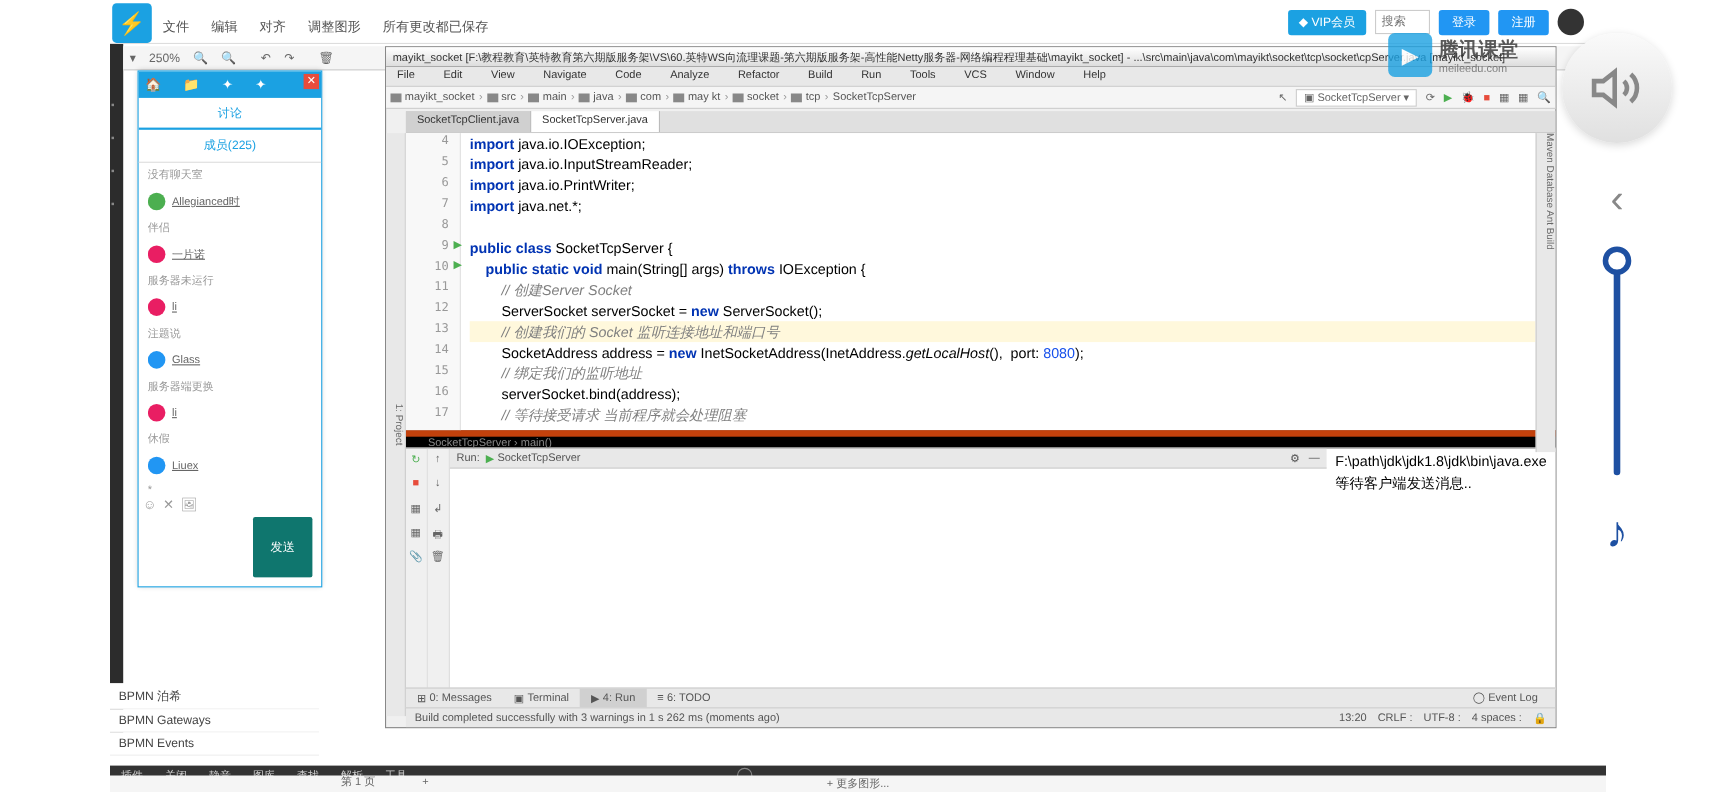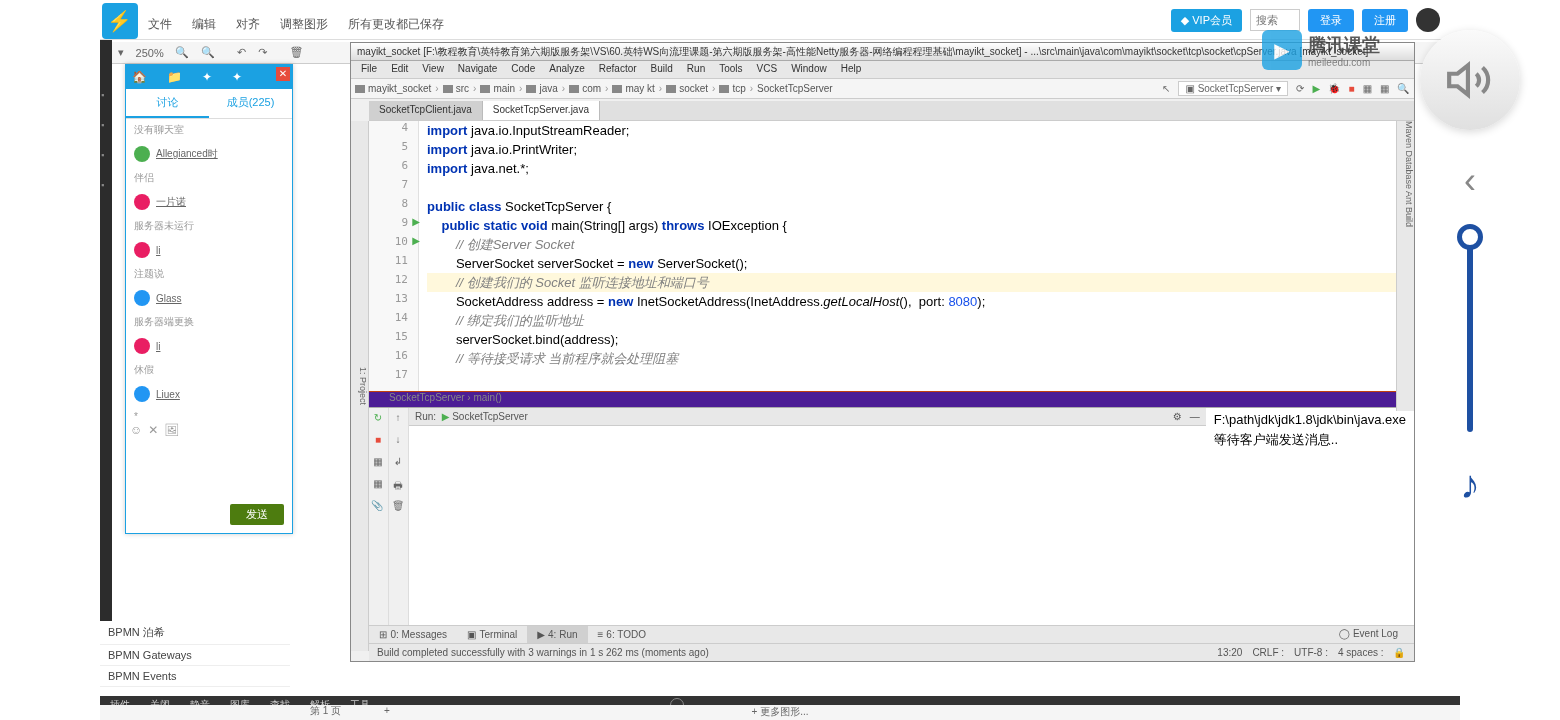--- a/index.html
+++ b/index.html
@@ -21,37 +21,37 @@
     
     
     .toolbar-row { position: absolute; left: 112px; top: 42px; right: 100px; height: 22px; background: #f5f5f5; display: flex; align-items: center; gap: 12px; padding: 0 6px; border-bottom: 1px solid #ccc; font-size: 11px; color: #666; }
     .zoom-level { font-size: 11px; }
     
     
     .chat-panel { position: absolute; left: 125px; top: 64px; width: 168px; height: 470px; background: #fff; border: 1px solid #1ba1e2; box-shadow: 0 0 5px rgba(0,0,0,0.2); z-index: 10; }
     .chat-header { background: #1ba1e2; height: 24px; display: flex; align-items: center; padding: 0 6px; gap: 20px; }
     .chat-header-icon { color: #fff; font-size: 12px; }
     .chat-close { position: absolute; right: 2px; top: 2px; width: 14px; height: 14px; background: #e74c3c; color: #fff; font-size: 10px; text-align: center; line-height: 14px; }
-    .chat-tabs { display: flex; border-bottom: 1px solid #ddd; }
+    .chat-tabs { display: flex; border-bottom: 1px solid #ddd; flex-direction: column; }
     .chat-tab { flex: 1; text-align: center; padding: 6px; font-size: 11px; color: #1ba1e2; border-bottom: 2px solid transparent; }
     .chat-tab.active { border-bottom-color: #1ba1e2; }
     .chat-list { height: 300px; overflow-y: auto; }
     .chat-item { display: flex; align-items: center; padding: 5px 8px; gap: 6px; font-size: 10px; color: #666; text-decoration: underline; }
     .chat-avatar { width: 16px; height: 16px; border-radius: 50%; background: #4caf50; flex-shrink: 0; }
     .chat-avatar.pink { background: #e91e63; }
     .chat-avatar.blue { background: #2196f3; }
     .chat-section-title { padding: 4px 8px; font-size: 10px; color: #999; }
     .chat-footer-icons { display: flex; gap: 6px; padding: 4px; }
     .chat-footer-icon { font-size: 12px; color: #999; }
-    .send-btn { position: absolute; bottom: 8px; right: 8px; background: #4d7c0f; color: #fff; border: none; padding: 3px 16px; font-size: 11px; border-radius: 2px; }
+    .send-btn { position: absolute; bottom: 8px; right: 8px; background: #0f766e; color: #fff; border: none; padding: 20px 16px; font-size: 11px; border-radius: 2px; }
     
     
     .ide-window { position: absolute; left: 350px; top: 42px; right: 145px; height: 620px; background: #f0f0f0; border: 1px solid #888; }
     .ide-titlebar { height: 18px; background: linear-gradient(#fff, #ddd); font-size: 10px; padding: 2px 6px; color: #333; white-space: nowrap; overflow: hidden; border-bottom: 1px solid #aaa; }
-    .ide-menubar { height: 18px; background: #e8e8e8; display: flex; gap: 2px; padding: 0 4px; font-size: 10px; color: #333; border-bottom: 1px solid #ccc; }
+    .ide-menubar { height: 18px; background: #e8e8e8; display: flex; gap: 14px; padding: 0 4px; font-size: 10px; color: #333; border-bottom: 1px solid #ccc; }
     .ide-menu-item { padding: 2px 6px; }
     .ide-breadcrumb { height: 20px; background: #f5f5f5; display: flex; align-items: center; gap: 2px; padding: 0 4px; font-size: 10px; color: #555; border-bottom: 1px solid #ccc; }
     .bc-item { display: flex; align-items: center; gap: 3px; }
     .bc-folder { width: 10px; height: 8px; background: #888; }
     .bc-sep { color: #999; margin: 0 2px; }
     .ide-right-toolbar { position: absolute; right: 4px; top: 38px; display: flex; gap: 8px; font-size: 10px; color: #666; align-items: center; }
     .run-config { border: 1px solid #ccc; padding: 1px 6px; background: #fff; }
     
     .editor-tabs { height: 20px; background: #e0e0e0; display: flex; font-size: 10px; border-bottom: 1px solid #ccc; margin-top: 2px; }
     .editor-tab { padding: 3px 10px; background: #d0d0d0; border-right: 1px solid #bbb; color: #333; }
@@ -65,21 +65,21 @@
     .code-area { flex: 1; font-family: Consolas, monospace; font-size: 13px; padding-left: 8px; }
     .code-line { height: 19px; line-height: 19px; white-space: pre; }
     .highlight-line { background: #fff8dc; }
     .kw { color: #0033b3; font-weight: bold; }
     .comment { color: #808080; font-style: italic; }
     .method-call { font-style: italic; }
     .num-lit { color: #1750eb; }
     
     .right-vertical { position: absolute; right: 0; top: 78px; width: 18px; height: 290px; background: #e8e8e8; writing-mode: vertical-rl; font-size: 9px; color: #666; border-left: 1px solid #ccc; }
     
-    .crumb-path { height: 16px; background: #4c1d95; font-size: 10px; color: #888; padding: 0 20px; border-top: 1px solid #c2410c; }
+    .crumb-path { height: 16px; background: #000000; font-size: 10px; color: #888; padding: 0 20px; border-top: 6px solid #c2410c; }
     
     .run-panel { height: 220px; background: #fff; border-top: 1px solid #aaa; display: flex; }
     .run-left-tb { width: 20px; background: #f0f0f0; border-right: 1px solid #ddd; display: flex; flex-direction: column; gap: 8px; padding: 4px 2px; font-size: 10px; color: #666; }
     .run-tb-icon { width: 14px; height: 14px; text-align: center; }
     .run-header { height: 18px; background: #e8e8e8; display: flex; align-items: center; padding: 0 6px; font-size: 10px; color: #555; border-bottom: 1px solid #ccc; width: 100%; }
     .run-content { flex: 1; display: flex; flex-direction: row; }
     .console { flex: 1; padding: 4px 8px; font-family: Consolas, monospace; font-size: 13px; }
     .console-line { height: 19px; }
     
     .bottom-tabs { position: absolute; bottom: 18px; left: 18px; right: 0; height: 18px; background: #e8e8e8; display: flex; font-size: 10px; color: #555; border-top: 1px solid #ccc; }
@@ -303,20 +303,21 @@
         <div class="line-num">10<span class="run-gutter">▶</span></div>
         <div class="line-num">11</div>
         <div class="line-num">12</div>
         <div class="line-num">13</div>
         <div class="line-num">14</div>
         <div class="line-num">15</div>
         <div class="line-num">16</div>
         <div class="line-num">17</div>
       </div>
     <div class="code-area" id="code-area">
+        <div class="code-line"><span class="kw">import</span> java.io.IOException;</div>
         <div class="code-line"><span class="kw">import</span> java.io.InputStreamReader;</div>
         <div class="code-line"><span class="kw">import</span> java.io.PrintWriter;</div>
         <div class="code-line"><span class="kw">import</span> java.net.*;</div>
         <div class="code-line"></div>
         <div class="code-line"><span class="kw">public</span> <span class="kw">class</span> SocketTcpServer {</div>
         <div class="code-line">    <span class="kw">public</span> <span class="kw">static</span> <span class="kw">void</span> main(String[] args) <span class="kw">throws</span> IOException {</div>
         <div class="code-line">        <span class="comment">// 创建Server Socket</span></div>
         <div class="code-line">        ServerSocket serverSocket = <span class="kw">new</span> ServerSocket();</div>
         <div class="code-line highlight-line">        <span class="comment">// 创建我们的 Socket 监听连接地址和端口号</span></div>
         <div class="code-line">        SocketAddress address = <span class="kw">new</span> InetSocketAddress(InetAddress.<span class="method-call">getLocalHost</span>(),  port: <span class="num-lit">8080</span>);</div>

